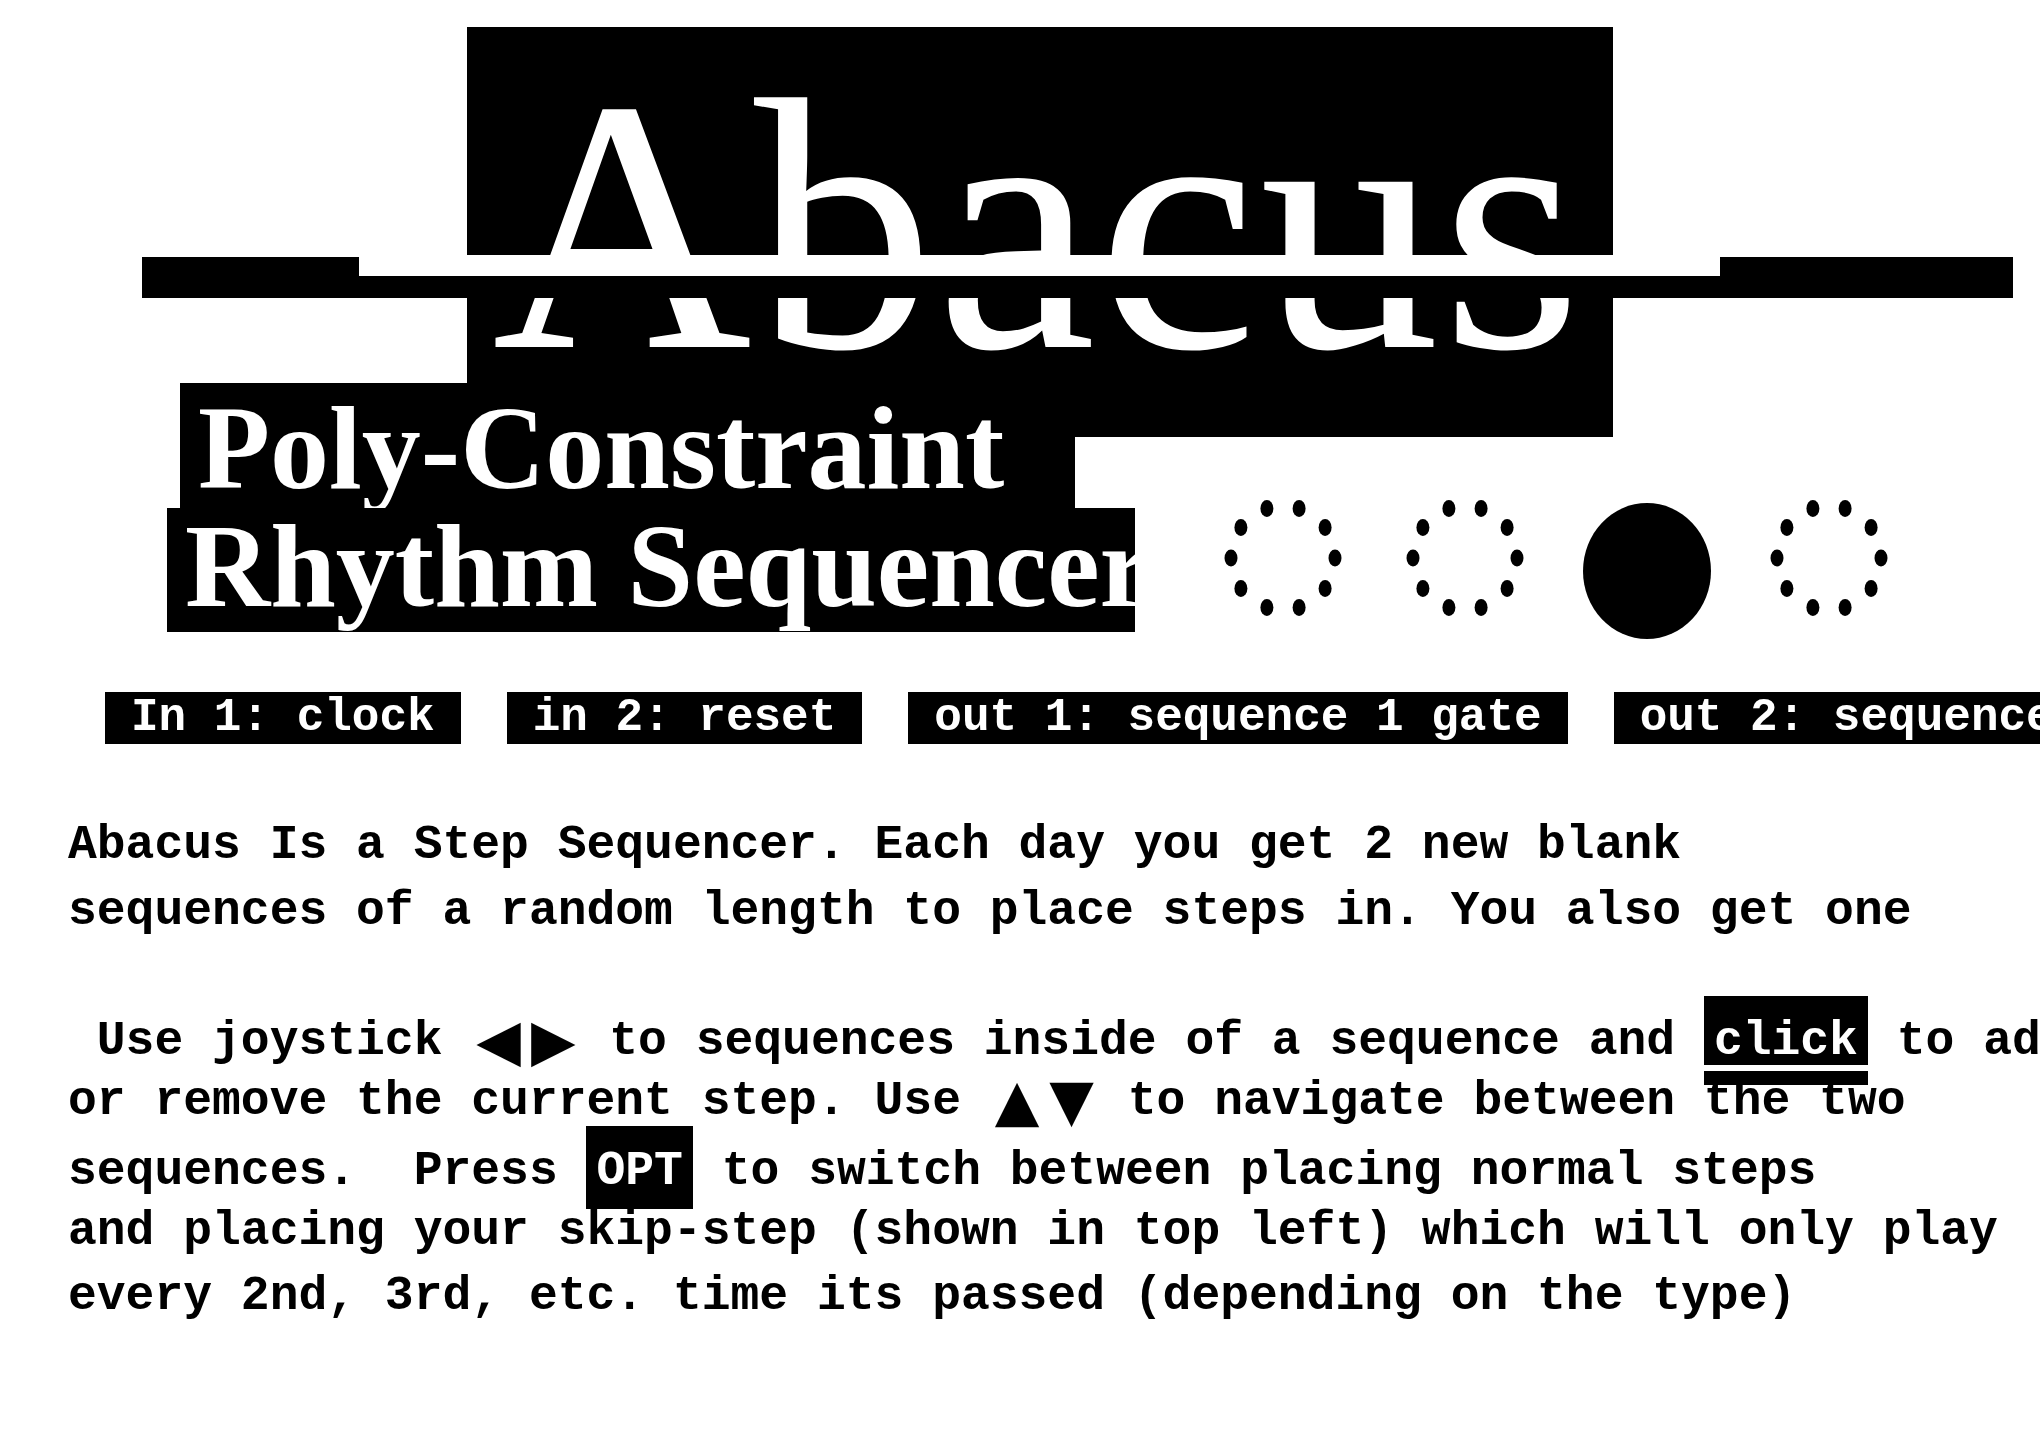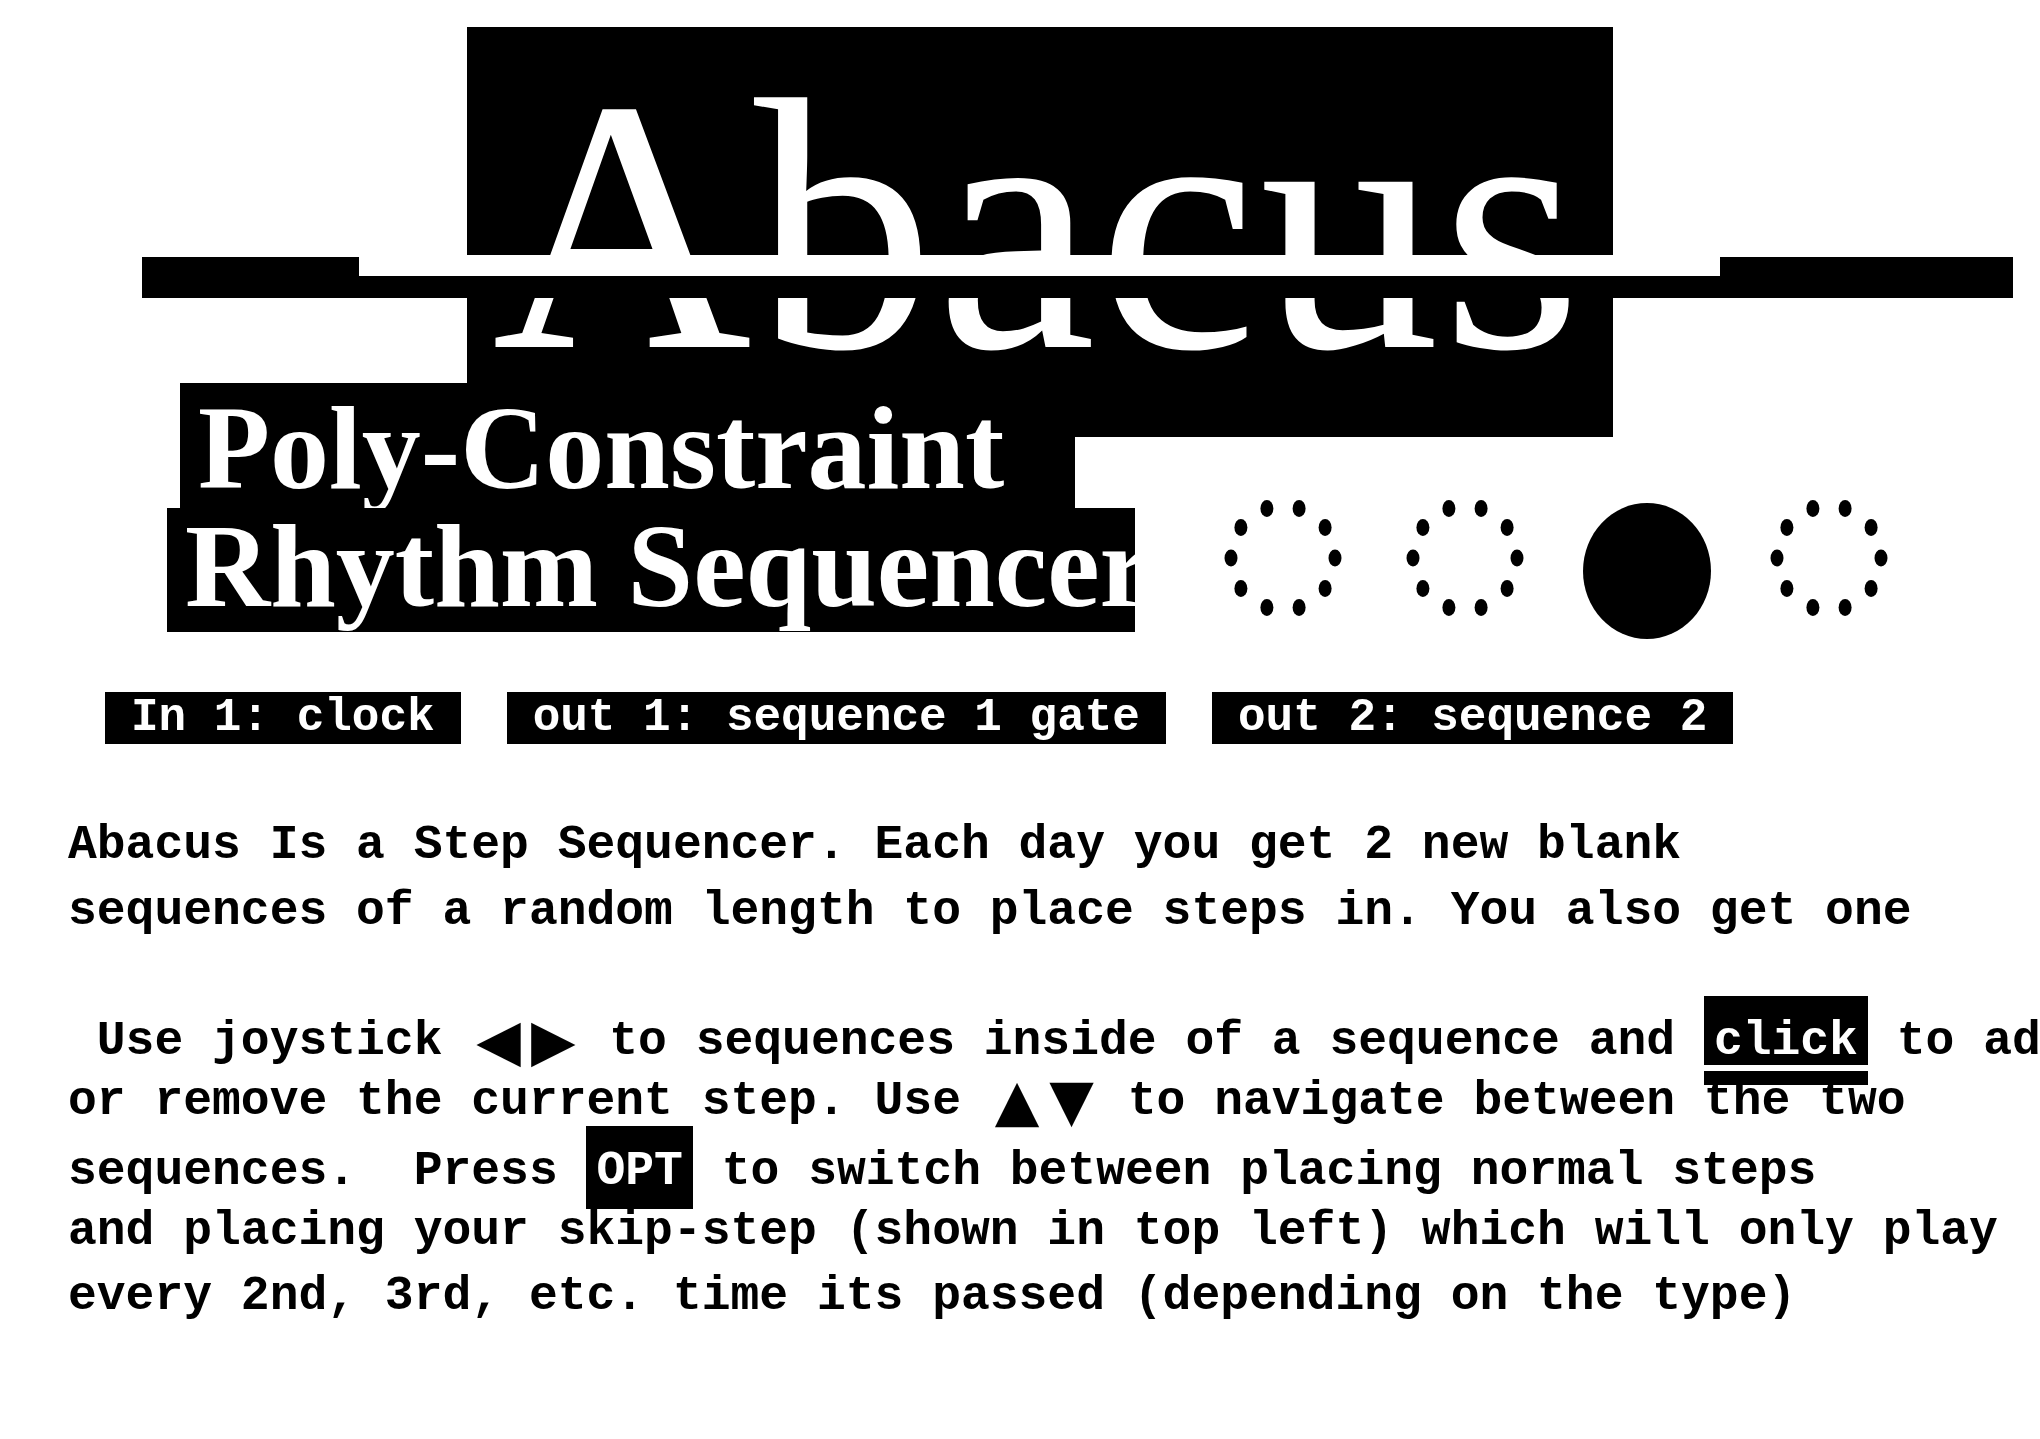--- a/index.html
+++ b/index.html
@@ -133,20 +133,21 @@
         <ellipse cx="58.9" cy="25.5" rx="6.5" ry="8.5" fill="#000000"></ellipse>
         <ellipse cx="32.9" cy="44.4" rx="6.5" ry="8.5" fill="#000000"></ellipse>
         <ellipse cx="23.0" cy="75.0" rx="6.5" ry="8.5" fill="#000000"></ellipse>
         <ellipse cx="32.9" cy="105.6" rx="6.5" ry="8.5" fill="#000000"></ellipse>
         <ellipse cx="58.9" cy="124.5" rx="6.5" ry="8.5" fill="#000000"></ellipse>
       </svg>
     </div>
 
   <div class="io-row">
       <span class="io-badge">In 1: clock</span>
+      <span class="io-badge">in 2: reset</span>
       <span class="io-badge">out 1: sequence 1 gate</span>
       <span class="io-badge">out 2: sequence 2</span>
     </div>
 
   <div class="para p1">
       <div class="line">Abacus Is a Step Sequencer. Each day you get 2 new blank</div>
       <div class="line">sequences of a random length to place steps in. You also get one</div>
     </div>
   <div class="para p2">
       <div class="line"><span class="txt">&nbsp;Use joystick </span><span class="tri">◀</span><span class="tri">▶</span><span class="txt"> to sequences inside of a sequence and </span><span class="kbd underline"><span class="inner">click</span></span><span class="txt"> to add,</span></div>

